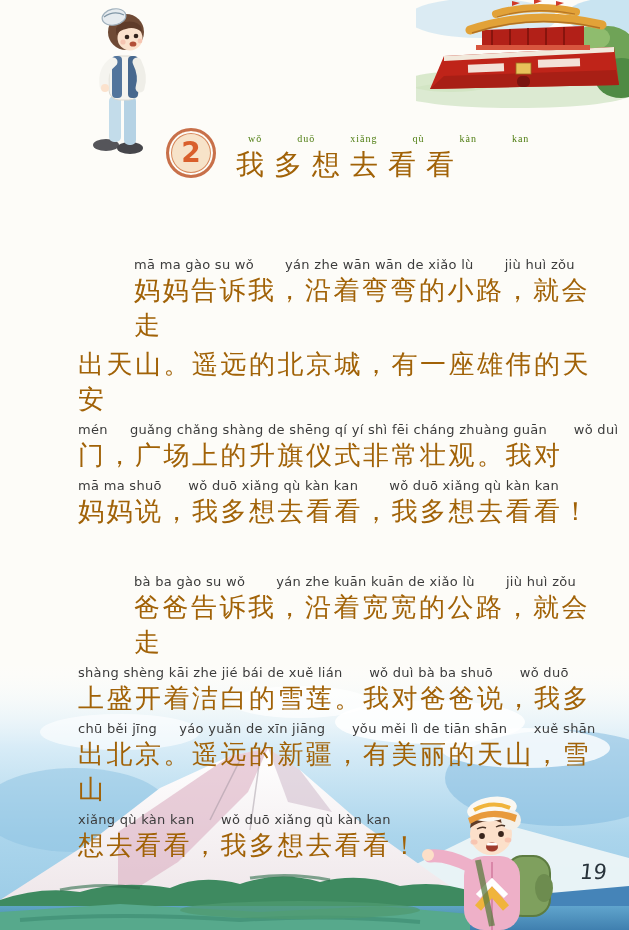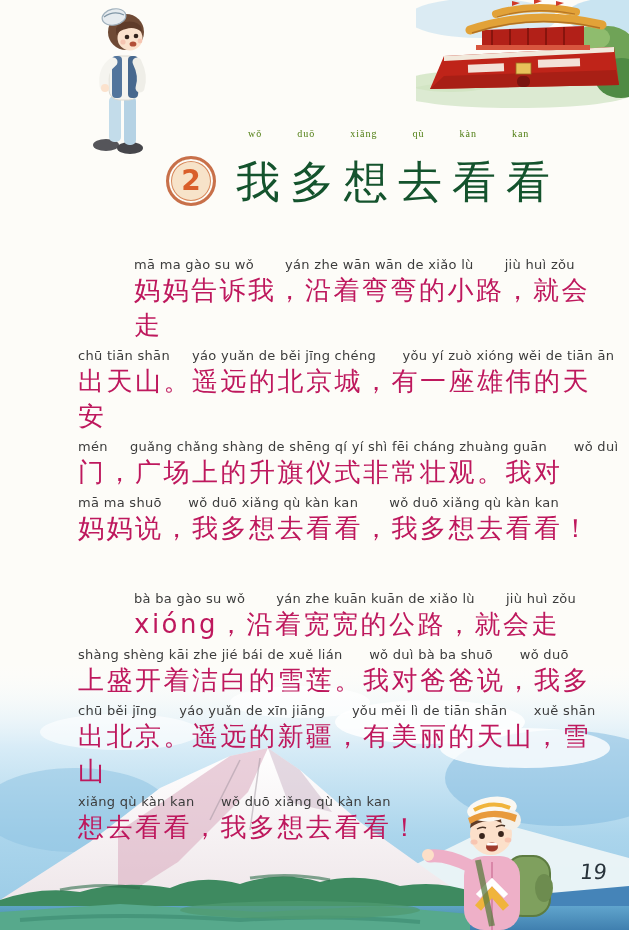--- a/index.html
+++ b/index.html
@@ -12,28 +12,28 @@
   .title-row{position:absolute;top:128px;left:166px;display:flex;align-items:flex-end;z-index:2;}
   .lesson-badge{
     width:44px;height:44px;border-radius:50%;
     border:3px solid #c8704a;box-shadow:inset 0 0 0 2px #fdfcf8, inset 0 0 0 3px #d78a5e;
     background:#f7e3c9;color:#d95f2b;
     font-size:28px;font-weight:bold;line-height:44px;text-align:center;
     margin-right:20px;margin-bottom:6px;
   }
   .title-block{display:flex;flex-direction:column;}
   .title-pinyin{font-size:10px;color:#4d7c0f;letter-spacing:1px;word-spacing:14px;padding-left:12px;white-space:pre;font-family:Liberation Serif, serif;}
-  .title-hanzi{font-size:44px;letter-spacing:10px;color:#14532d;font-weight:500;margin-top:14px;}
+  .title-hanzi{font-size:28px;letter-spacing:10px;color:#a16207;font-weight:500;margin-top:2px;}
   
   .text-body{position:absolute;top:256px;left:62px;width:542px;z-index:2;}
   .para{margin:0 0 44px 16px;}
   .line{margin-bottom:4px;}
   .line.indent{padding-left:56px;}
   .py{font-size:13px;line-height:17px;color:#3c3c3c;white-space:pre;letter-spacing:0.3px;}
-  .hz{font-size:26px;line-height:35px;letter-spacing:2.5px;color:#be185d;}
+  .hz{font-size:26px;line-height:35px;letter-spacing:2.5px;color:#a16207;}
   
   .footnote{position:absolute;left:64px;top:820px;z-index:3;}
   .footnote-rule{width:140px;height:0;border-top:1.5px solid #2c2c2c;margin-bottom:6px;}
   .footnote-text{font-size:15px;color:#2e2e2e;letter-spacing:1px;}
   .page-number{position:absolute;right:22px;top:860px;z-index:3;font-size:21px;color:#27323a;transform:skewX(-6deg);}
   
   .illu{position:absolute;z-index:1;}
   #boy{left:76px;top:4px;width:98px;height:150px;}
   #gate{left:416px;top:0;width:213px;height:108px;}
   .bottom-scene{position:absolute;left:0;top:660px;width:629px;height:270px;z-index:0;}
@@ -111,36 +111,35 @@
     </div>
   </div>
 
   <div class="text-body">
     <div class="para">
       <div class="line indent">
         <div class="py">mā ma gào su wǒ       yán zhe wān wān de xiǎo lù       jiù huì zǒu</div>
         <div class="hz">妈妈告诉我，沿着弯弯的小路，就会走</div>
       </div>
       <div class="line">
-        <div class="py">chū tiān shān     yáo yuǎn de běi jīng chéng      yǒu yí zuò xióng wěi de tiān ān</div>
         <div class="hz">出天山。遥远的北京城，有一座雄伟的天安</div>
       </div>
       <div class="line">
         <div class="py">mén     guǎng chǎng shàng de shēng qí yí shì fēi cháng zhuàng guān      wǒ duì</div>
         <div class="hz">门，广场上的升旗仪式非常壮观。我对</div>
       </div>
       <div class="line">
         <div class="py">mā ma shuō      wǒ duō xiǎng qù kàn kan       wǒ duō xiǎng qù kàn kan</div>
         <div class="hz">妈妈说，我多想去看看，我多想去看看！</div>
       </div>
     </div>
     <div class="para">
       <div class="line indent">
         <div class="py">bà ba gào su wǒ       yán zhe kuān kuān de xiǎo lù       jiù huì zǒu</div>
-        <div class="hz">xióng，沿着宽宽的公路，就会走</div>
+        <div class="hz">爸爸告诉我，沿着宽宽的公路，就会走</div>
       </div>
       <div class="line">
         <div class="py">shàng shèng kāi zhe jié bái de xuě lián      wǒ duì bà ba shuō      wǒ duō</div>
         <div class="hz">上盛开着洁白的雪莲。我对爸爸说，我多</div>
       </div>
       <div class="line">
         <div class="py">chū běi jīng     yáo yuǎn de xīn jiāng      yǒu měi lì de tiān shān      xuě shān</div>
         <div class="hz">出北京。遥远的新疆，有美丽的天山，雪山</div>
       </div>
       <div class="line">

